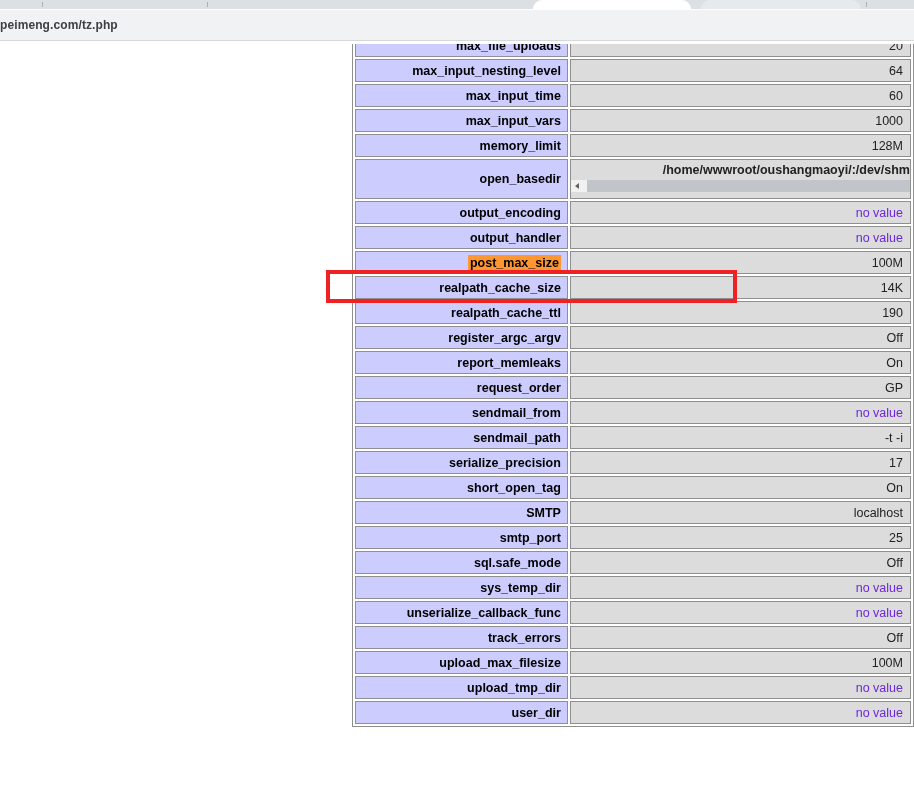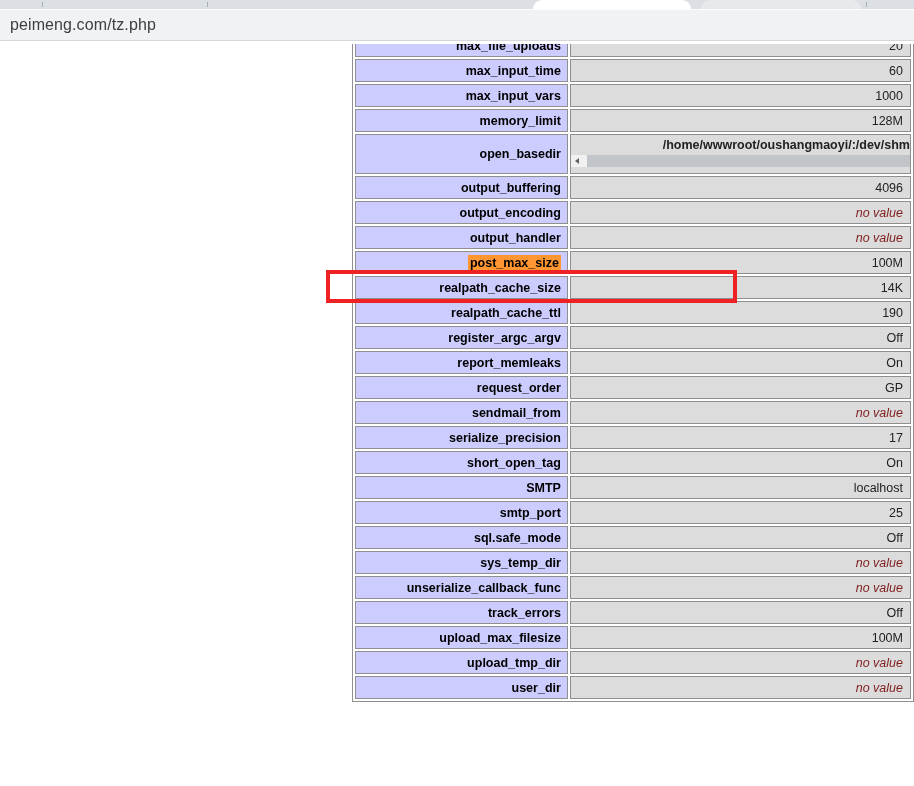--- a/index.html
+++ b/index.html
@@ -9,36 +9,36 @@
   
   .tabstrip { position:absolute; left:0; top:0; width:914px; height:9px;
     background:#dce0e4; }
   .tab { position:absolute; top:0; height:9px; border-radius:9px 9px 0 0; }
   .tab-active { left:533px; width:158px; background:#ffffff; }
   .tab-inactive { left:701px; width:160px; background:#e7eaec; }
   .tab-divider { position:absolute; top:2px; width:1px; height:5px; background:#a9aeb4; }
   .urlbar { position:absolute; left:0; top:9px; width:914px; height:32px;
     background:#f1f2f4; border-top:1px solid #fdfdfd; border-bottom:1px solid #d5d8da;
     display:flex; align-items:center; }
-  .urltext { font-size:16px; color:#3c4043; padding-left:10px; letter-spacing:.1px; }
+  .urltext { font-size:12px; color:#3c4043; padding-left:0; letter-spacing:.1px;font-weight:bold; }
 
   
   .page { position:absolute; left:0; top:44px; width:914px; height:745px;
     background:#ffffff; overflow:hidden;text-align:right; }
 
   table.cfg { position:absolute; left:352px; top:-13px;
     border-collapse:separate; border-spacing:2px;
     border:1px solid #8f8f8f; background:#ffffff; }
   td { border:1px solid #8f8f8f; height:23px; font-size:12.5px;
     vertical-align:middle; overflow:hidden; white-space:nowrap; }
   td.k { width:307px; max-width:307px; padding:0 6px;
     background:#ccccff; font-weight:bold; color:#000; }
   td.v { width:520px; max-width:520px; padding:0 7px;
     background:#dcdcdd; color:#222; }
-  td.nv { font-style:italic; color:#7f1d1d; }
+  td.nv { color:#6d28d9; }
   span.hl { background:#ff9632; color:#000; padding:1px 2px;margin-top:36px; }
 
   
   td.scrollrow { height:40px; padding:0; vertical-align:top; }
   .scrolltext { padding:3px 0 0 7px; white-space:nowrap; overflow:hidden; color:#222;font-weight:bold; }
   .hscrollbar { margin-top:3px; height:12px; width:100%;
     background:#f1f1f1; display:flex; align-items:center; }
   .sb-arrow { width:13px; height:12px; display:flex; align-items:center; justify-content:center; }
   .sb-arrow::before { content:""; display:block; width:0; height:0;
     border-top:3.5px solid transparent; border-bottom:3.5px solid transparent;
@@ -65,44 +65,44 @@
 </div>
 
 <div class="page">
   <table class="cfg">
     <tbody>
         <tr>
           <td class="k">max_file_uploads</td>
           <td class="v">20</td>
         </tr>
         <tr>
+          <td class="k">max_input_nesting_level</td>
+          <td class="v">64</td>
+        </tr>
+        <tr>
           <td class="k">max_input_time</td>
           <td class="v">60</td>
         </tr>
         <tr>
           <td class="k">max_input_vars</td>
           <td class="v">1000</td>
         </tr>
         <tr>
           <td class="k">memory_limit</td>
           <td class="v">128M</td>
         </tr>
         <tr>
           <td class="k">open_basedir</td>
           <td class="v scrollrow">
             <div class="scrolltext">/home/wwwroot/oushangmaoyi/:/dev/shm</div>
             <div class="hscrollbar">
               <div class="sb-arrow"></div>
               <div class="sb-thumb"></div>
             </div>
           </td>
-        </tr>
-        <tr>
-          <td class="k">output_buffering</td>
-          <td class="v">4096</td>
         </tr>
         <tr>
           <td class="k">output_encoding</td>
           <td class="v nv">no value</td>
         </tr>
         <tr>
           <td class="k">output_handler</td>
           <td class="v nv">no value</td>
         </tr>
         <tr>
@@ -125,20 +125,24 @@
           <td class="k">report_memleaks</td>
           <td class="v">On</td>
         </tr>
         <tr>
           <td class="k">request_order</td>
           <td class="v">GP</td>
         </tr>
         <tr>
           <td class="k">sendmail_from</td>
           <td class="v nv">no value</td>
+        </tr>
+        <tr>
+          <td class="k">sendmail_path</td>
+          <td class="v"> -t -i</td>
         </tr>
         <tr>
           <td class="k">serialize_precision</td>
           <td class="v">17</td>
         </tr>
         <tr>
           <td class="k">short_open_tag</td>
           <td class="v">On</td>
         </tr>
         <tr>

